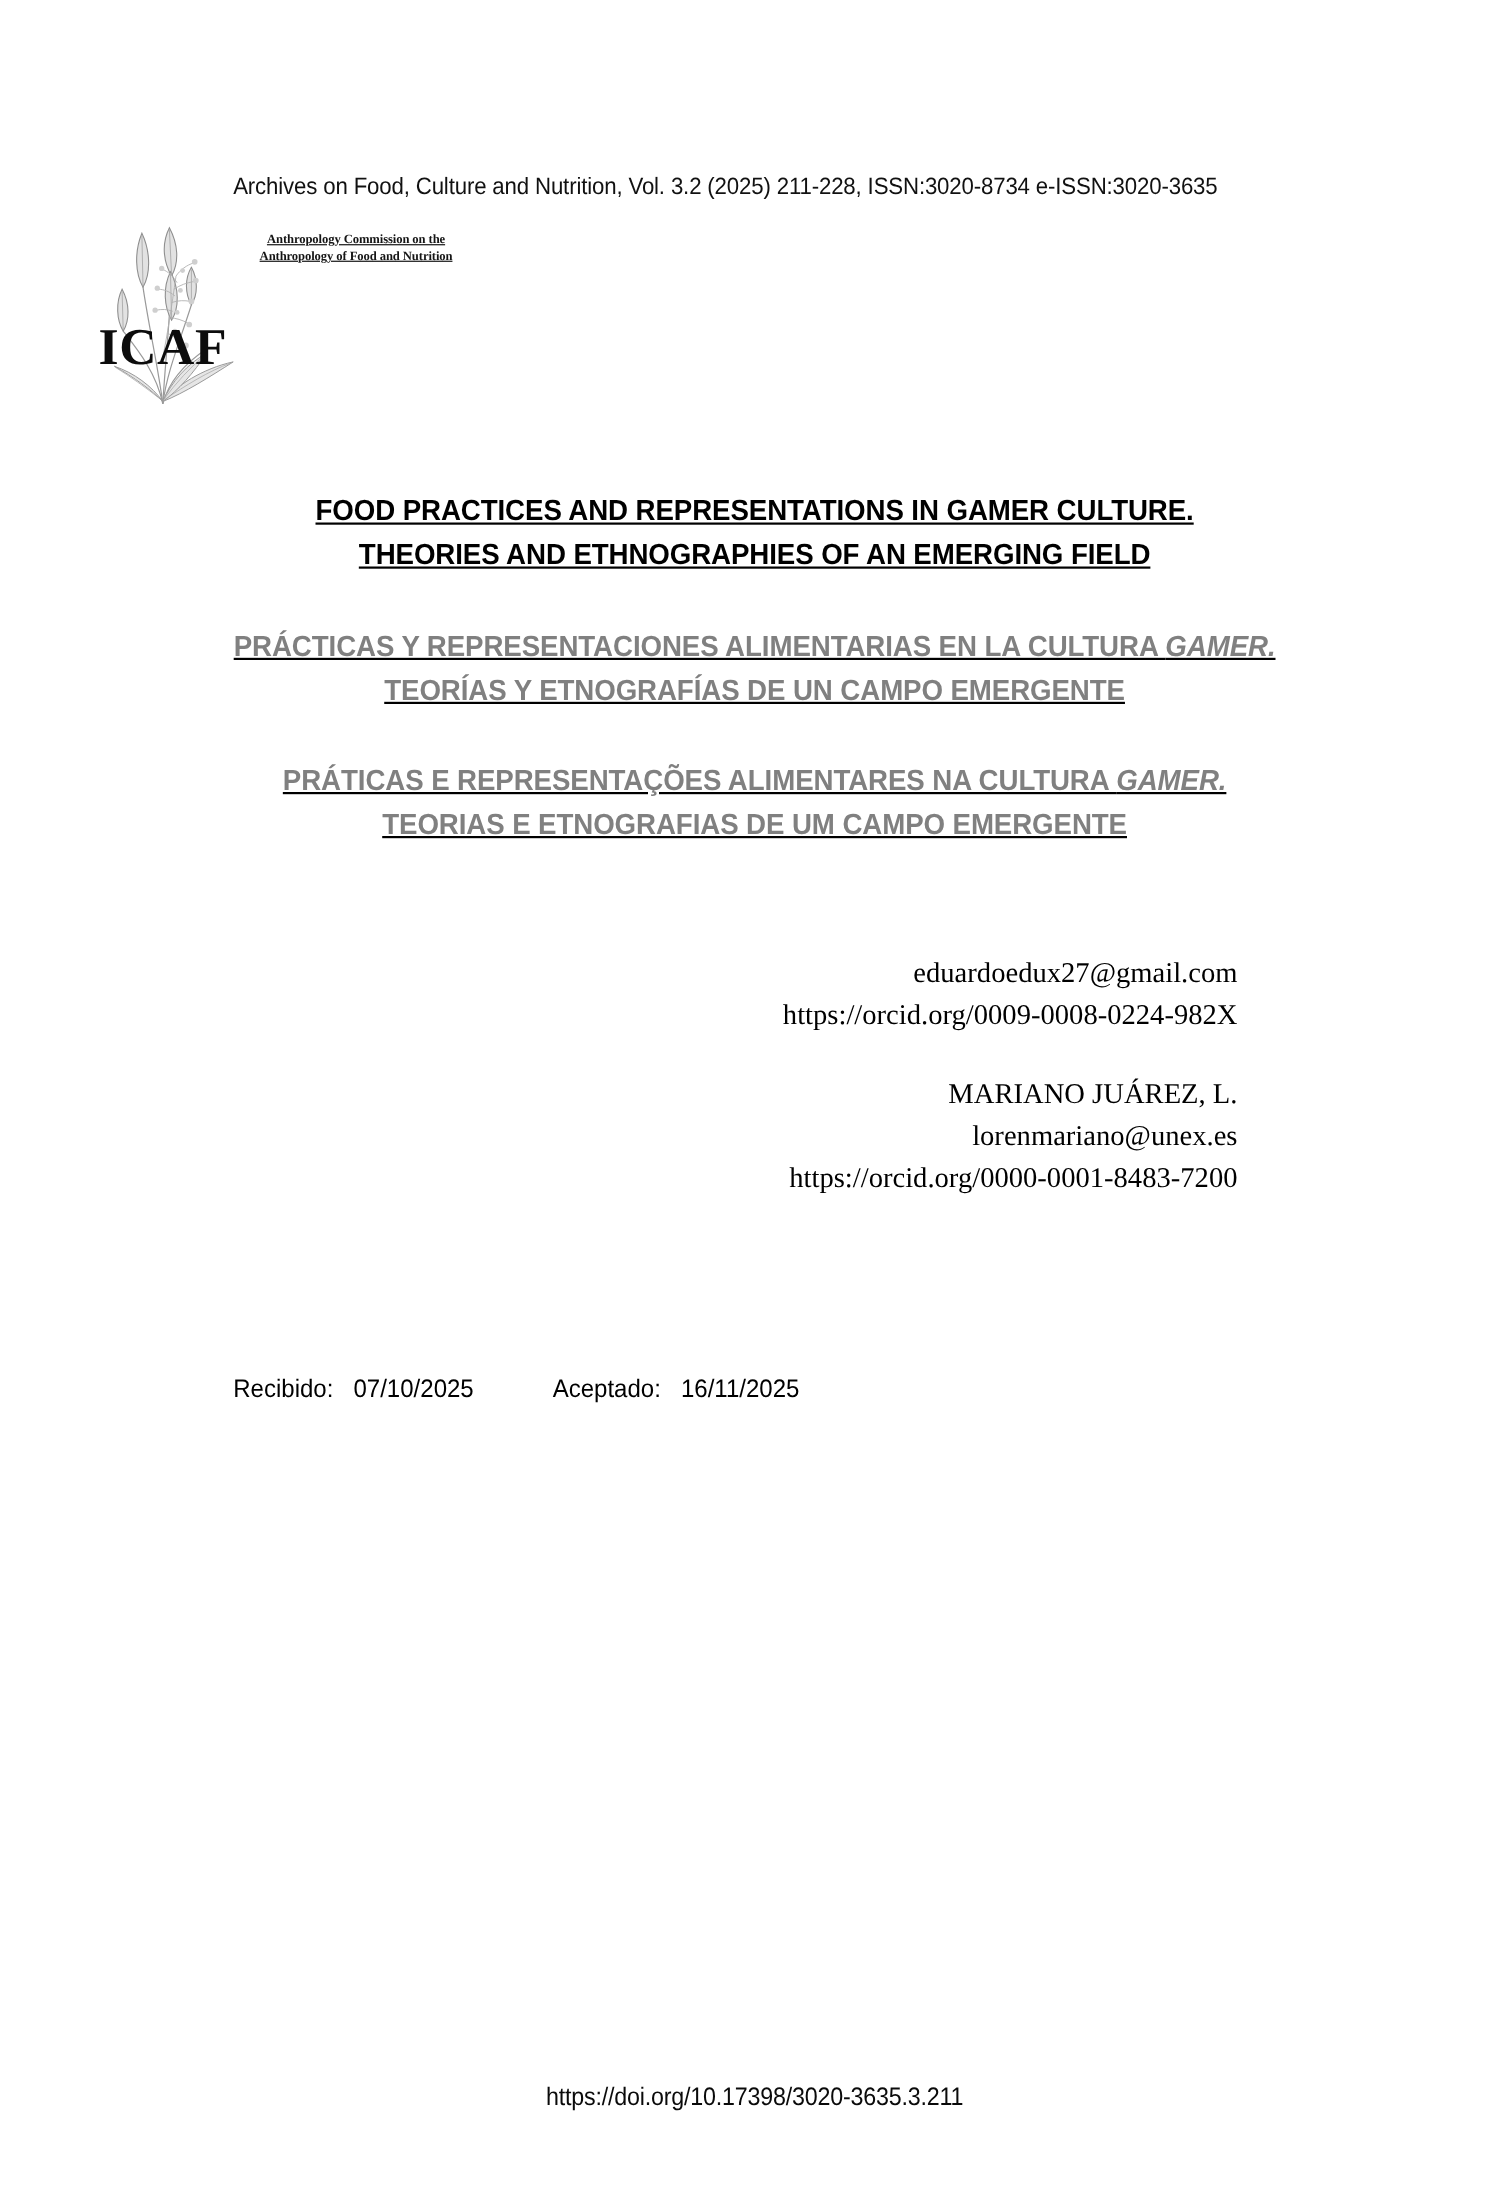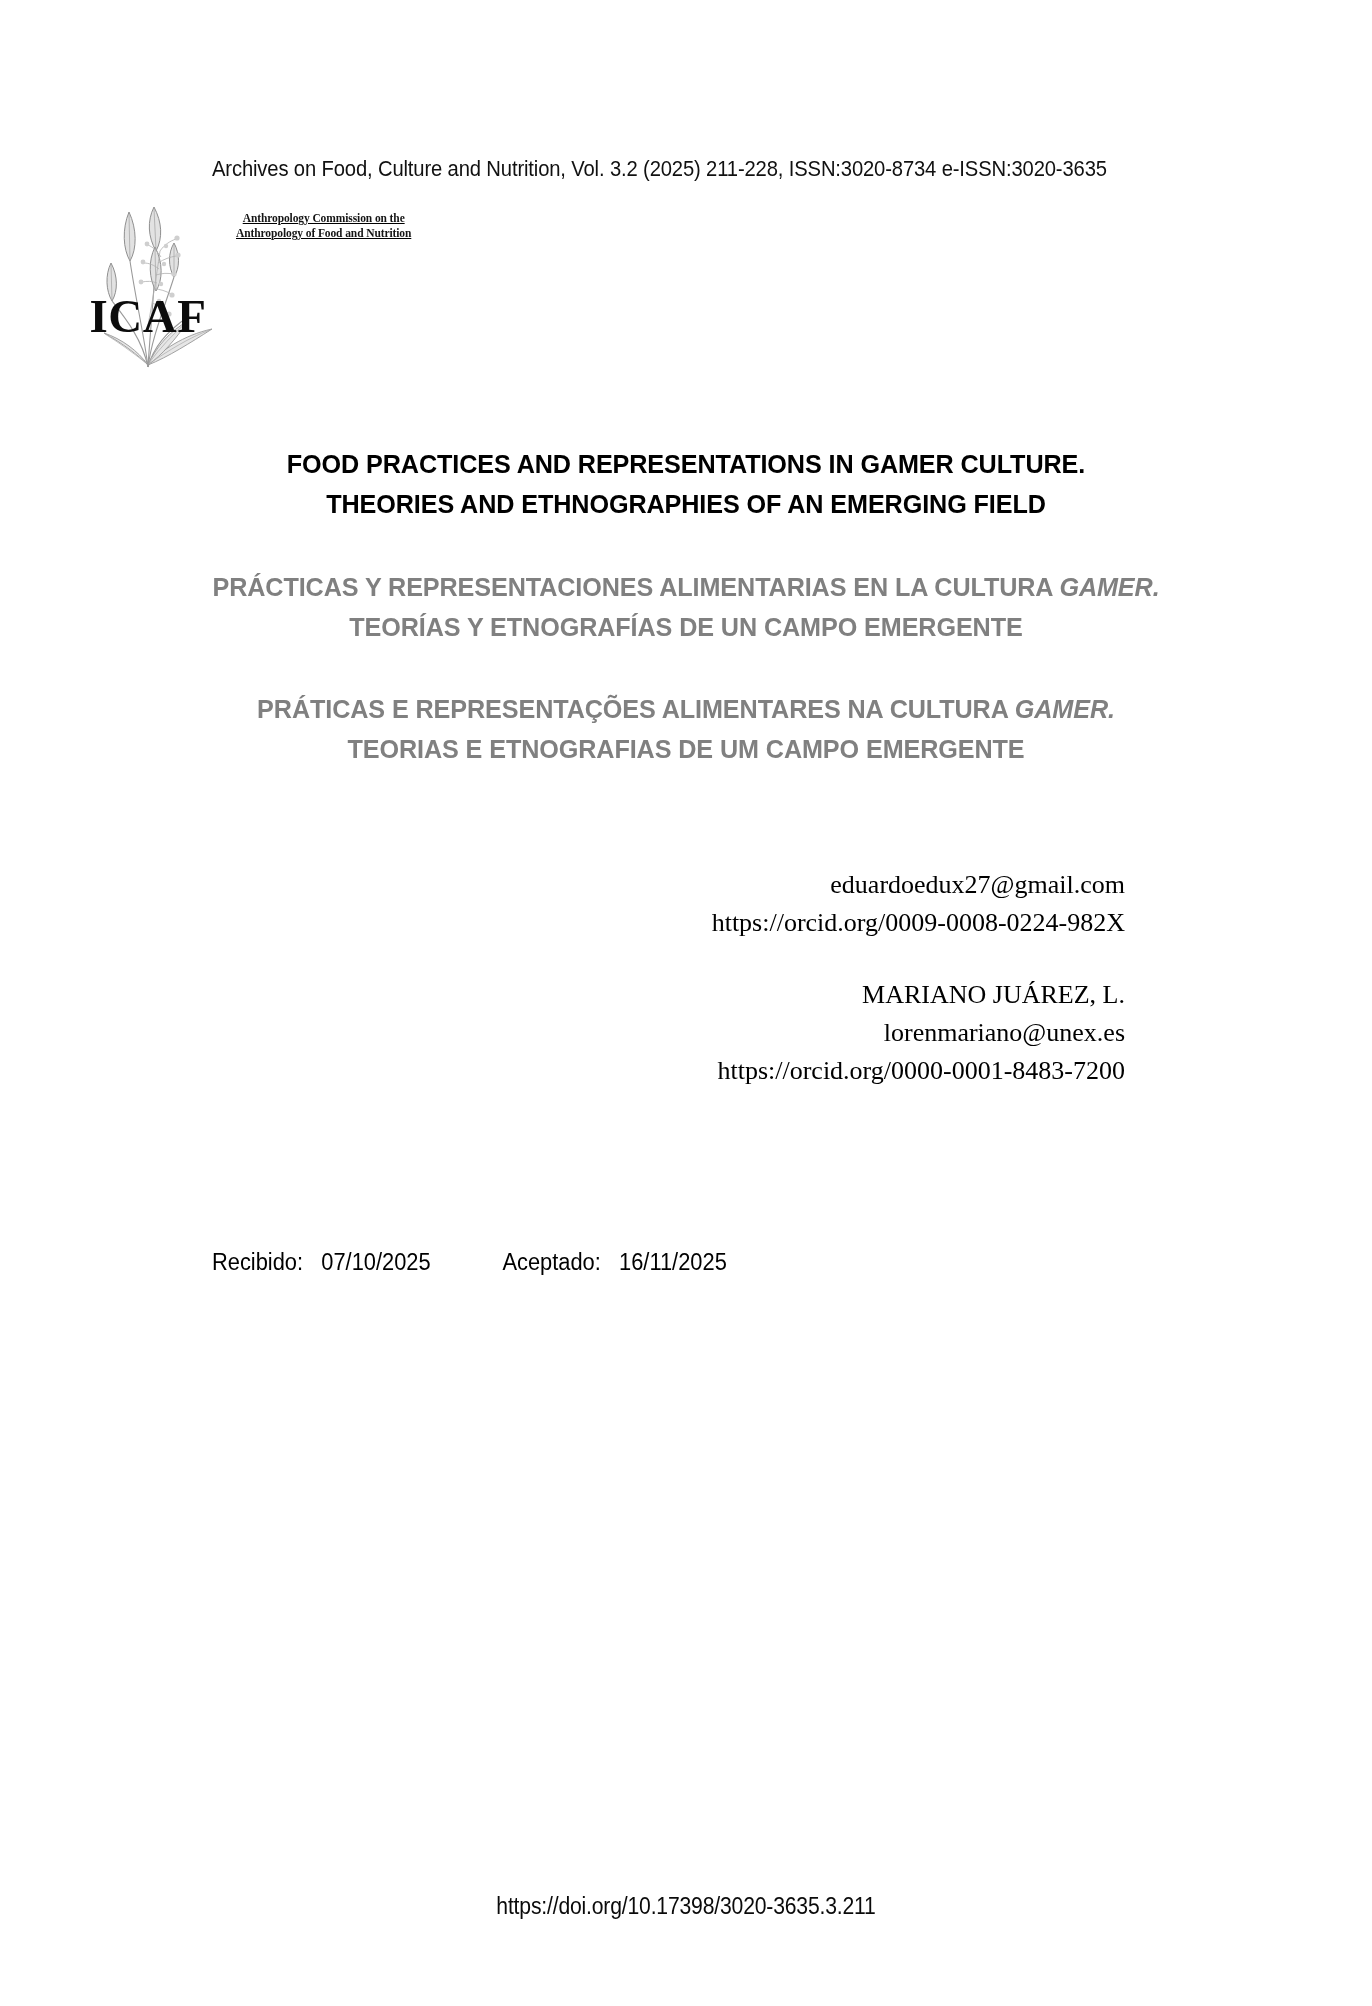--- a/index.html
+++ b/index.html
@@ -81,20 +81,21 @@
     letter-spacing: -0.1px;
   }
 
   
   .title-group {
     position: absolute;
     left: 0;
     right: 0;
     top: 444px;
     text-align: center;
+    text-decoration: underline;
   }
   .title-en {
     font-family: "Liberation Sans Narrow", "Liberation Sans", sans-serif;
     font-weight: bold;
     font-size: 26.5px;
     line-height: 1.52;
     color: #000000;
     letter-spacing: -0.1px;
     transform: scaleX(0.95);
   }

